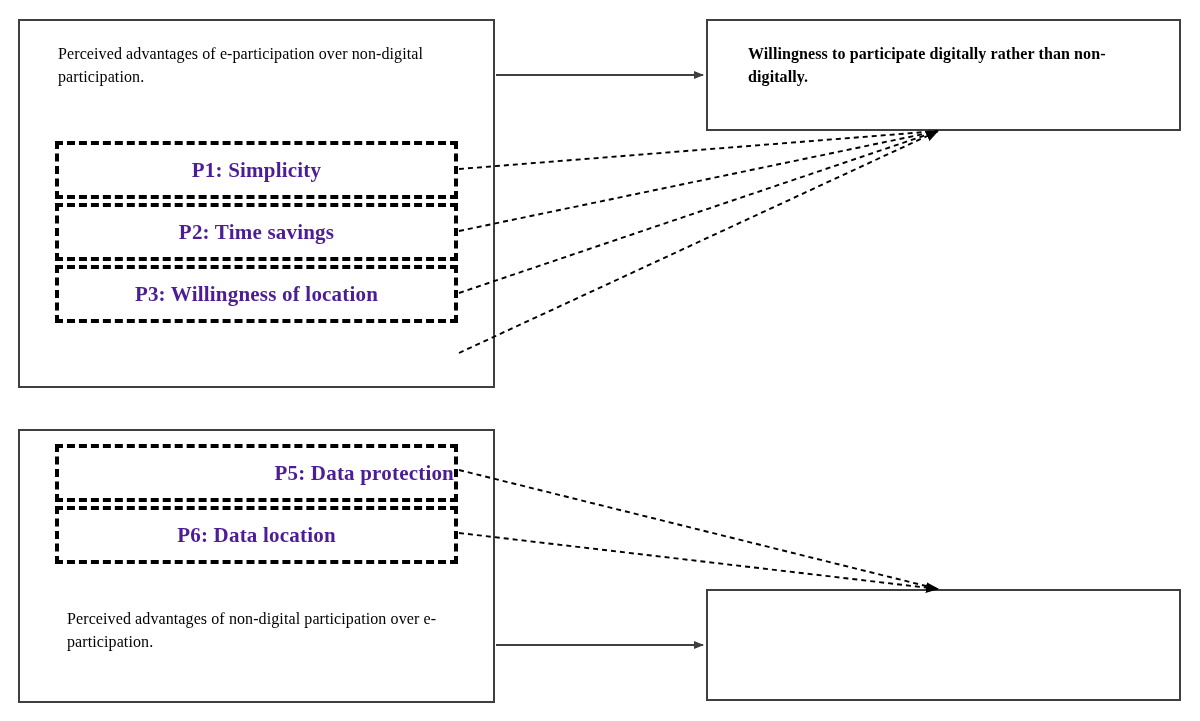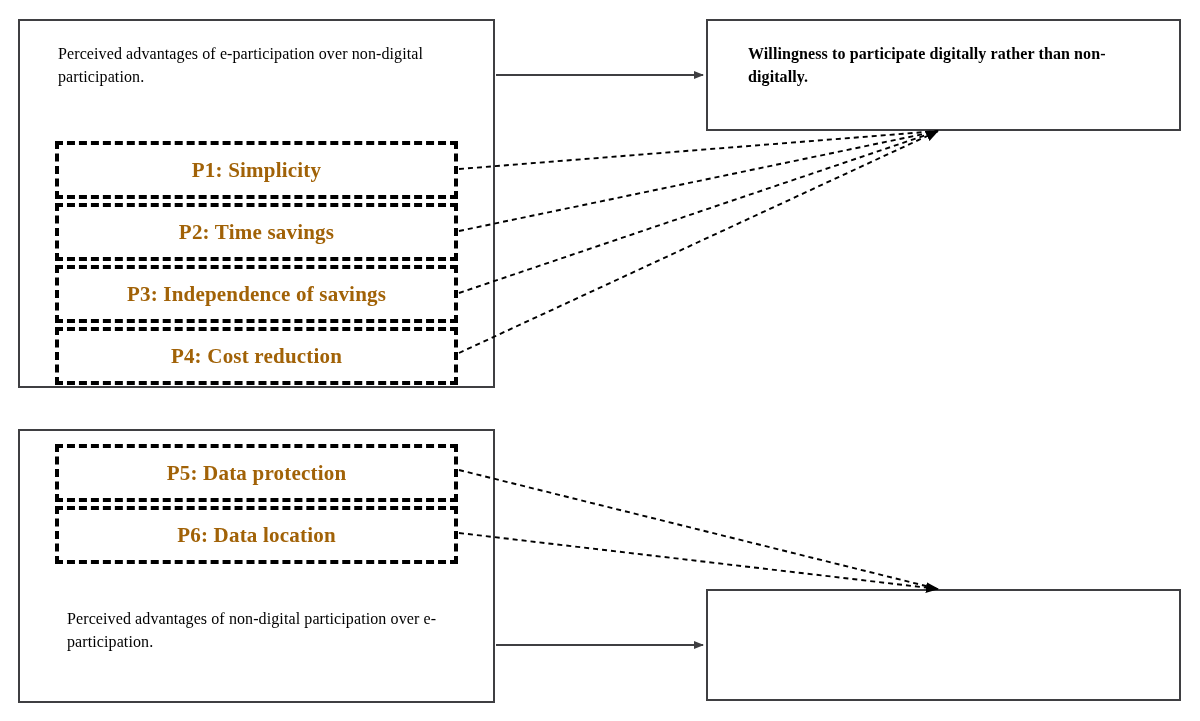--- a/index.html
+++ b/index.html
@@ -38,21 +38,21 @@
     box-sizing: border-box;
     background: transparent;
     display: flex;
     align-items: center;
     justify-content: center;
   }
   .dashed-box-label {
     font-family: "Liberation Serif", "DejaVu Serif", serif;
     font-size: 21px;
     font-weight: bold;
-    color: #a16207;
+    color: #4c1d95;
     letter-spacing: 0.2px;
     text-align: center;
   }
   svg.overlay {
     position: absolute;
     left: 0;
     top: 0;
     width: 1200px;
     height: 721px;
     pointer-events: none;
@@ -68,33 +68,30 @@
 
   <div class="dashed-box" style="left:55px; top:141px; width:403px; height:58px;">
     <span class="dashed-box-label">P1: Simplicity</span>
   </div>
 
   <div class="dashed-box" style="left:55px; top:203px; width:403px; height:58px;">
     <span class="dashed-box-label">P2: Time savings</span>
   </div>
 
   <div class="dashed-box" style="left:55px; top:265px; width:403px; height:58px;">
-    <span class="dashed-box-label">P3: Independence of savings</span>
+    <span class="dashed-box-label">P3: Willingness of location</span>
   </div>
 
-  <div class="dashed-box" style="left:55px; top:327px; width:403px; height:58px;">
-    <span class="dashed-box-label">P4: Cost reduction</span>
-  </div>
 
   <div class="solid-box" style="left:706px; top:19px; width:475px; height:112px;"></div>
   <div class="box-caption" style="left:748px; top:43px; width:410px;font-weight:bold;">Willingness  to participate digitally rather than non-digitally.</div>
 
   <div class="solid-box" style="left:18px; top:429px; width:477px; height:274px;"></div>
 
-  <div class="dashed-box" style="left:55px; top:444px; width:403px; height:58px;">
+  <div class="dashed-box" style="left:55px; top:444px; width:403px; height:58px;justify-content:flex-end;">
     <span class="dashed-box-label">P5: Data protection</span>
   </div>
 
   <div class="dashed-box" style="left:55px; top:506px; width:403px; height:58px;">
     <span class="dashed-box-label">P6: Data location</span>
   </div>
 
   <div class="box-caption" style="left:58px; top:608px; width:410px;margin-left:9px;">Perceived advantages of non-digital participation over e-participation.</div>
 
   <div class="solid-box" style="left:706px; top:589px; width:475px; height:112px;"></div>

